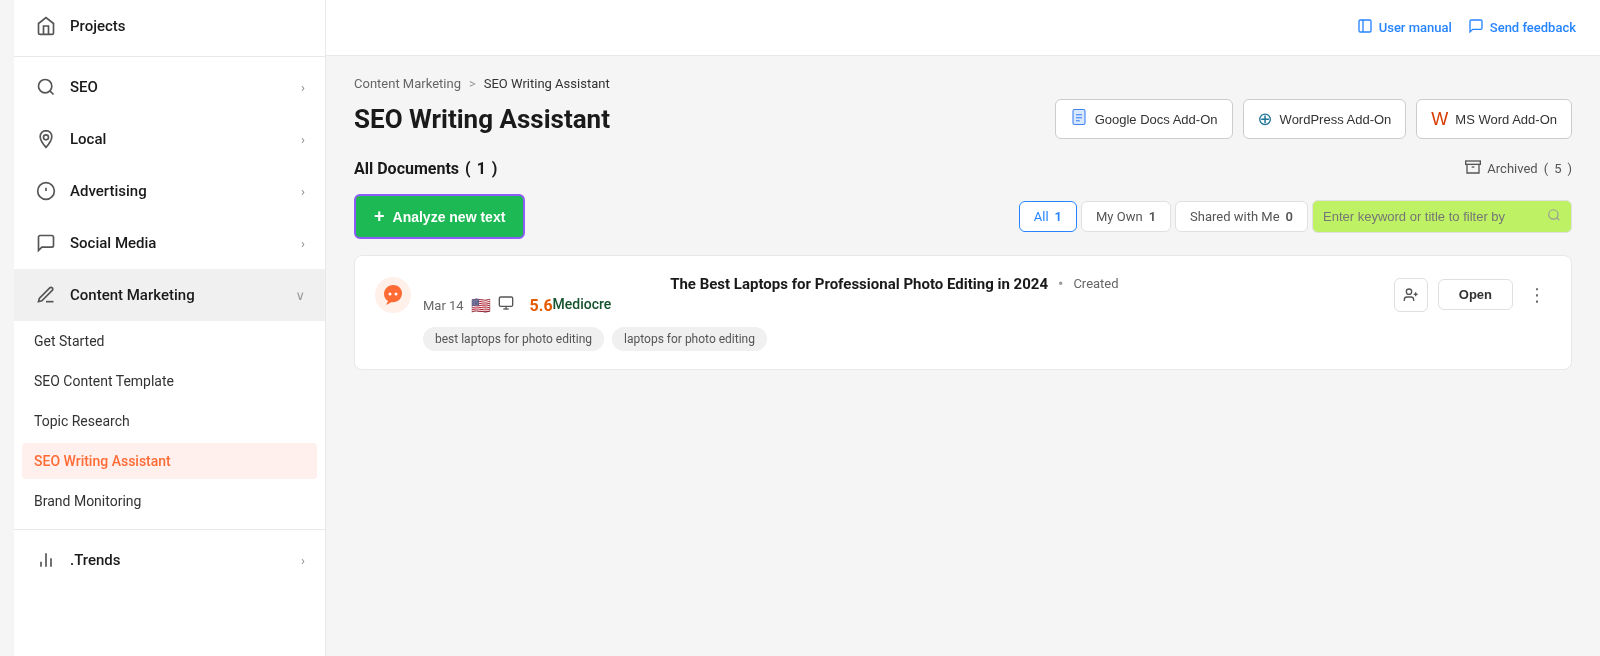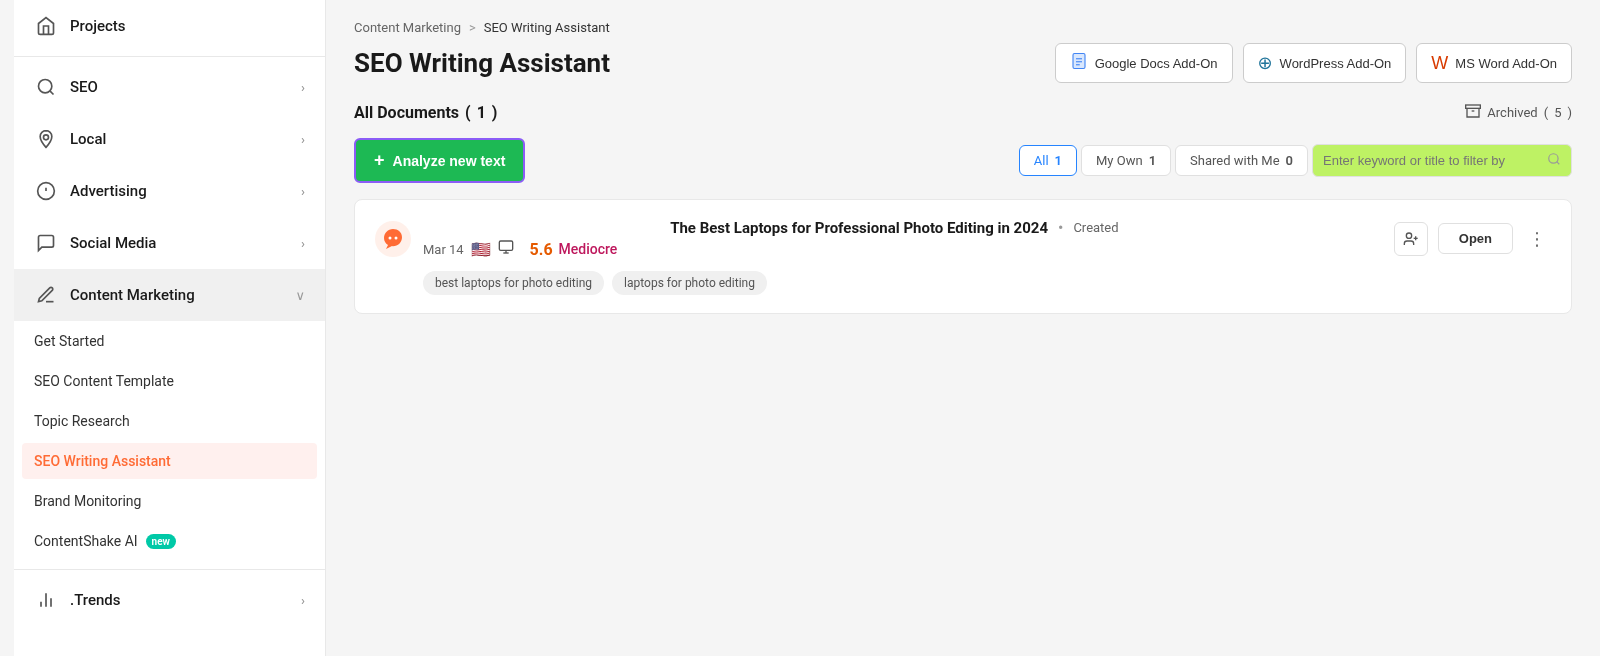--- a/index.html
+++ b/index.html
@@ -62,23 +62,23 @@
     .doc-info { flex: 1; }
     .doc-title-row { display: flex; align-items: center; gap: 10px; justify-content: center; }
     .doc-title { font-size: 15px; font-weight: 700; color: #1a1a1a; }
     .doc-created { color: #666; font-size: 13px; }
     .doc-dot { color: #999; }
     .doc-meta { display: flex; align-items: center; gap: 8px; margin-top: 2px; }
     .doc-date { color: #666; font-size: 13px; }
     .doc-flags { display: flex; align-items: center; gap: 6px; }
     .flag { font-size: 16px; }
     .monitor-icon { color: #555; font-size: 15px; }
-    .doc-score { display: flex; align-items: center; gap: 6px; margin-left: 8px; }
+    .doc-score { display: flex; align-items: flex-start; margin-left: 8px; }
     .score-num { color: #e55a00; font-size: 16px; font-weight: 700; }
-    .score-label { color: #be185d; font-size: 14px; font-weight: 500; }
+    .score-label { color: #14532d; font-size: 14px; font-weight: 500; }
     .doc-actions { display: flex; align-items: center; gap: 10px; margin-left: 16px; }
     .share-btn { width: 34px; height: 34px; border: 1.5px solid #e0e0e0; border-radius: 6px; background: #fff; display: flex; align-items: center; justify-content: center; cursor: pointer; color: #555; font-size: 15px; }
     .open-btn { padding: 7px 20px; border: 1.5px solid #e0e0e0; border-radius: 6px; background: #fff; font-size: 13px; font-weight: 600; color: #333; cursor: pointer; }
     .more-btn { width: 28px; height: 28px; display: flex; align-items: center; justify-content: center; cursor: pointer; color: #666; font-size: 18px; }
     .doc-tags { margin-top: 12px; display: flex; gap: 8px; flex-wrap: wrap; padding-left: 48px; }
     .tag { background: #f0f0f0; color: #555; font-size: 12px; padding: 5px 12px; border-radius: 20px; }
   </style>
 </head>
 <body>
 
@@ -158,41 +158,56 @@
   </div>
   <div class="sidebar-sub-item normal">
     <span>Topic Research</span>
   </div>
   <div class="sidebar-sub-item active">
     <span>SEO Writing Assistant</span>
   </div>
   <div class="sidebar-sub-item normal">
     <span>Brand Monitoring</span>
   </div>
-  <div class="sidebar-sub-item normal" style="display:flex;align-items:center;">
-    <span>ContentShake AI</span>
-    <span class="badge-new">new</span>
-  </div>
   <hr class="sidebar-divider" style="margin-top:8px;">
 
   <div class="sidebar-item">
     <span class="item-icon">
       <svg width="20" height="20" viewBox="0 0 24 24" fill="none" stroke="currentColor" stroke-width="2">
           <line x1="18" y1="20" x2="18" y2="10"></line>
           <line x1="12" y1="20" x2="12" y2="4"></line>
           <line x1="6" y1="20" x2="6" y2="14"></line>
         </svg>
     </span>
     <span>.Trends</span>
     <span class="chevron">›</span>
   </div>
 </aside>
 
 <main class="main">
 
+  <div class="topbar">
+    <a class="topbar-link">
+      <span>
+        <svg width="16" height="16" viewBox="0 0 24 24" fill="none" stroke="#2684ff" stroke-width="2">
+            <rect x="3" y="3" width="18" height="18" rx="2"></rect>
+            <line x1="9" y1="3" x2="9" y2="21"></line>
+          </svg>
+      </span>
+      <span>User manual</span>
+    </a>
+    <a class="topbar-link">
+      <span>
+        <svg width="16" height="16" viewBox="0 0 24 24" fill="none" stroke="#2684ff" stroke-width="2">
+            <path d="M21 15a2 2 0 01-2 2H7l-4 4V5a2 2 0 012-2h14a2 2 0 012 2z"></path>
+          </svg>
+      </span>
+      <span>Send feedback</span>
+    </a>
+  </div>
 
   <div class="content-area">
 
     <div class="breadcrumb">
       <span style="cursor:pointer;">Content Marketing</span>
       <span class="breadcrumb-sep">&gt;</span>
       <span class="breadcrumb-current">SEO Writing Assistant</span>
     </div>
 
     <div class="page-title-row">

